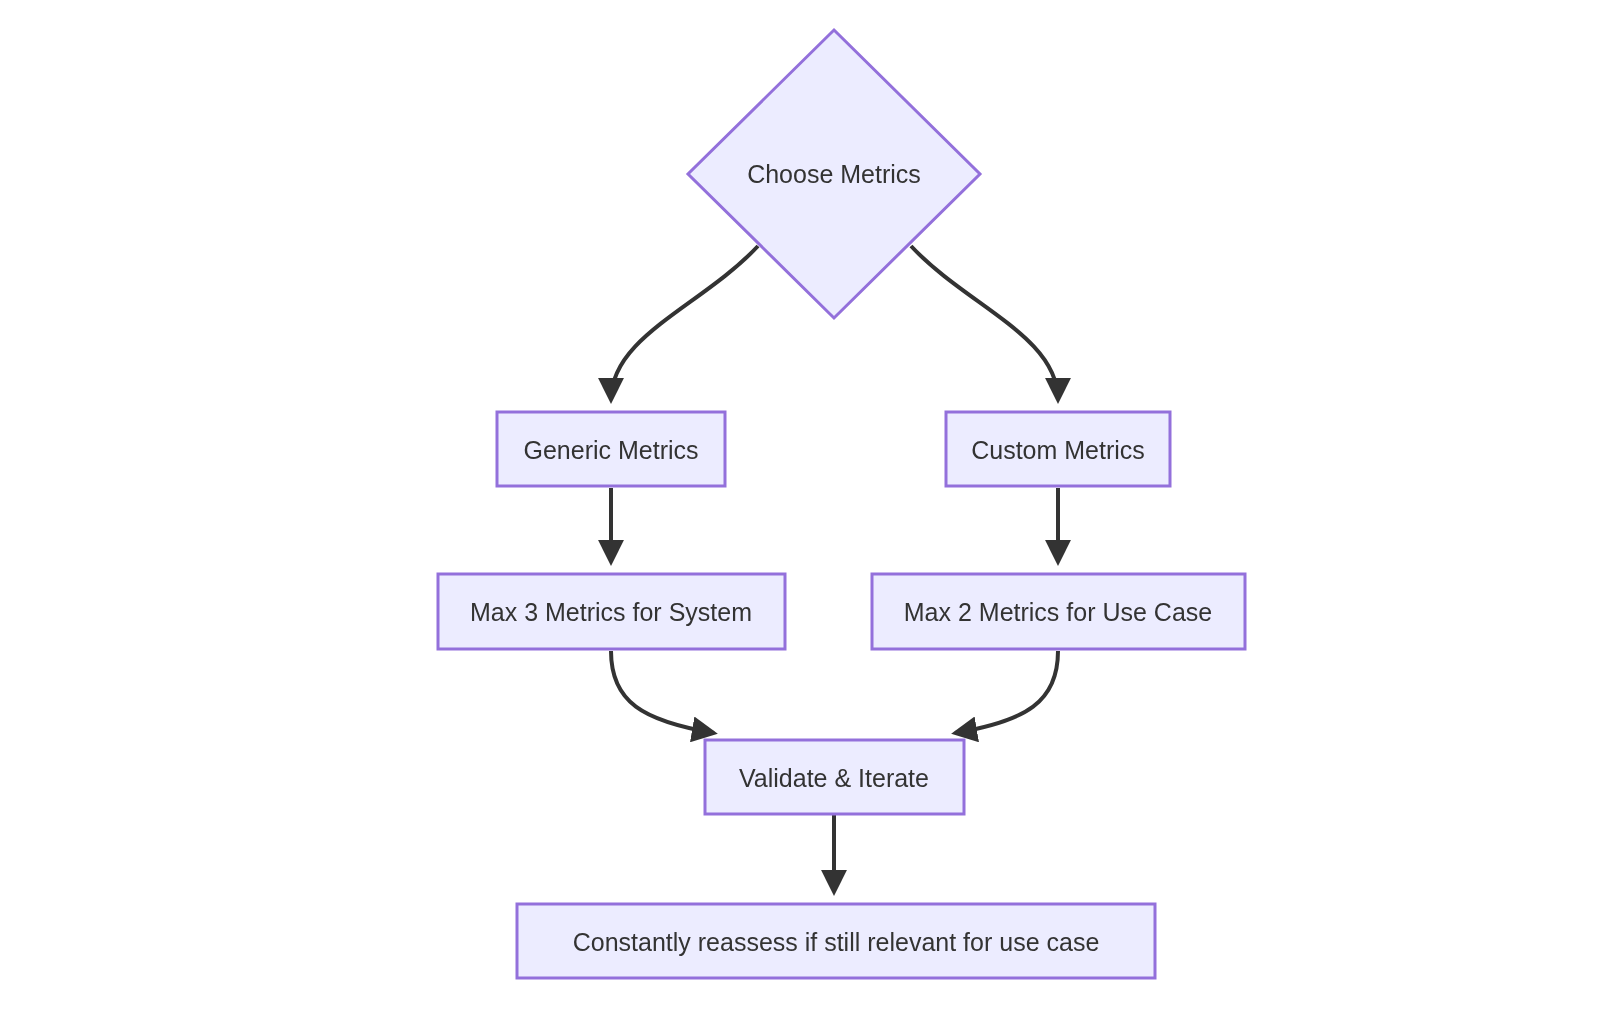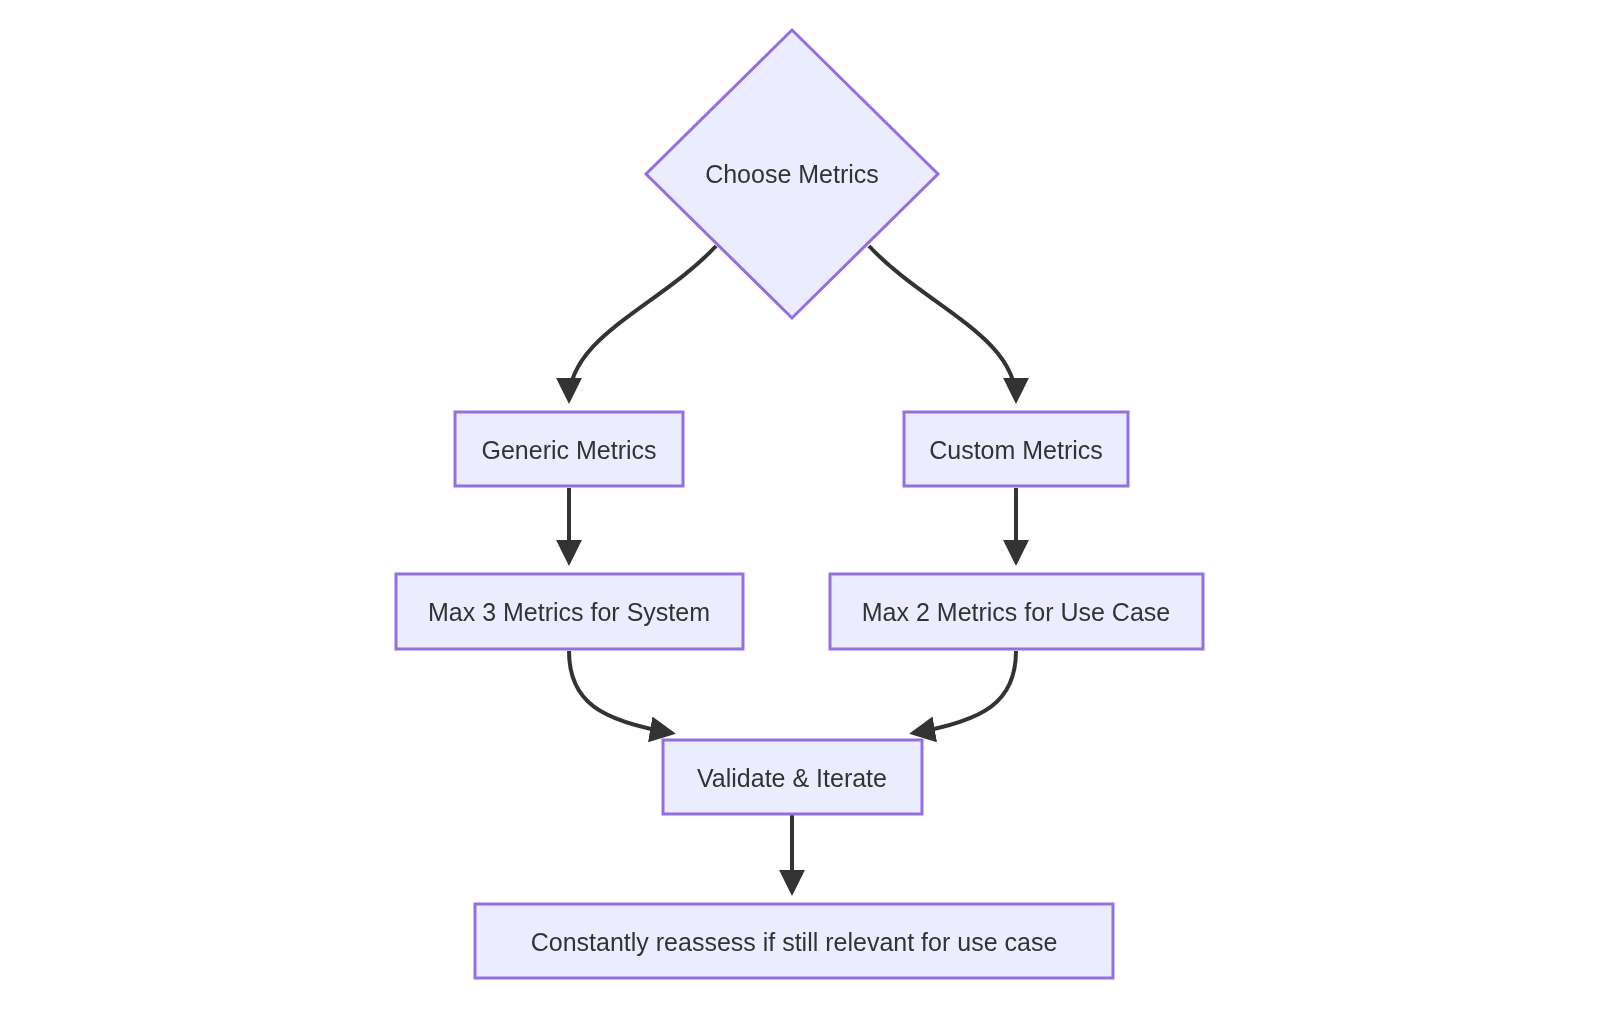--- a/index.html
+++ b/index.html
@@ -8,20 +8,21 @@
     background: var(--page-bg, #ffffff);
     width: 1600px;
     height: 1012px;
     overflow: hidden;
     font-family: "Liberation Sans", sans-serif;
   }
   .canvas-wrap {
     width: 1376px;
     height: 1012px;
     position: relative;
+    padding-left: 42px;
   }
   svg { display: block; }
   .node-shape {
     fill: var(--node-fill, #ECECFF);
     stroke: var(--node-stroke, #9370DB);
     stroke-width: 3px;
   }
   .node-label {
     fill: var(--text-color, #333333);
     font-size: 25px;

